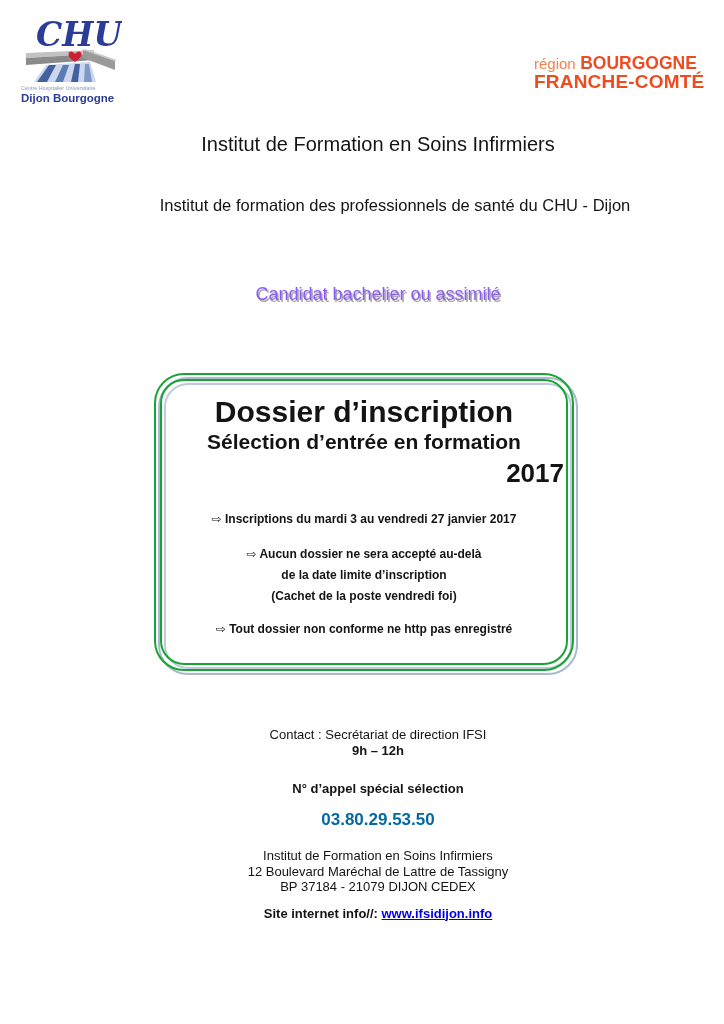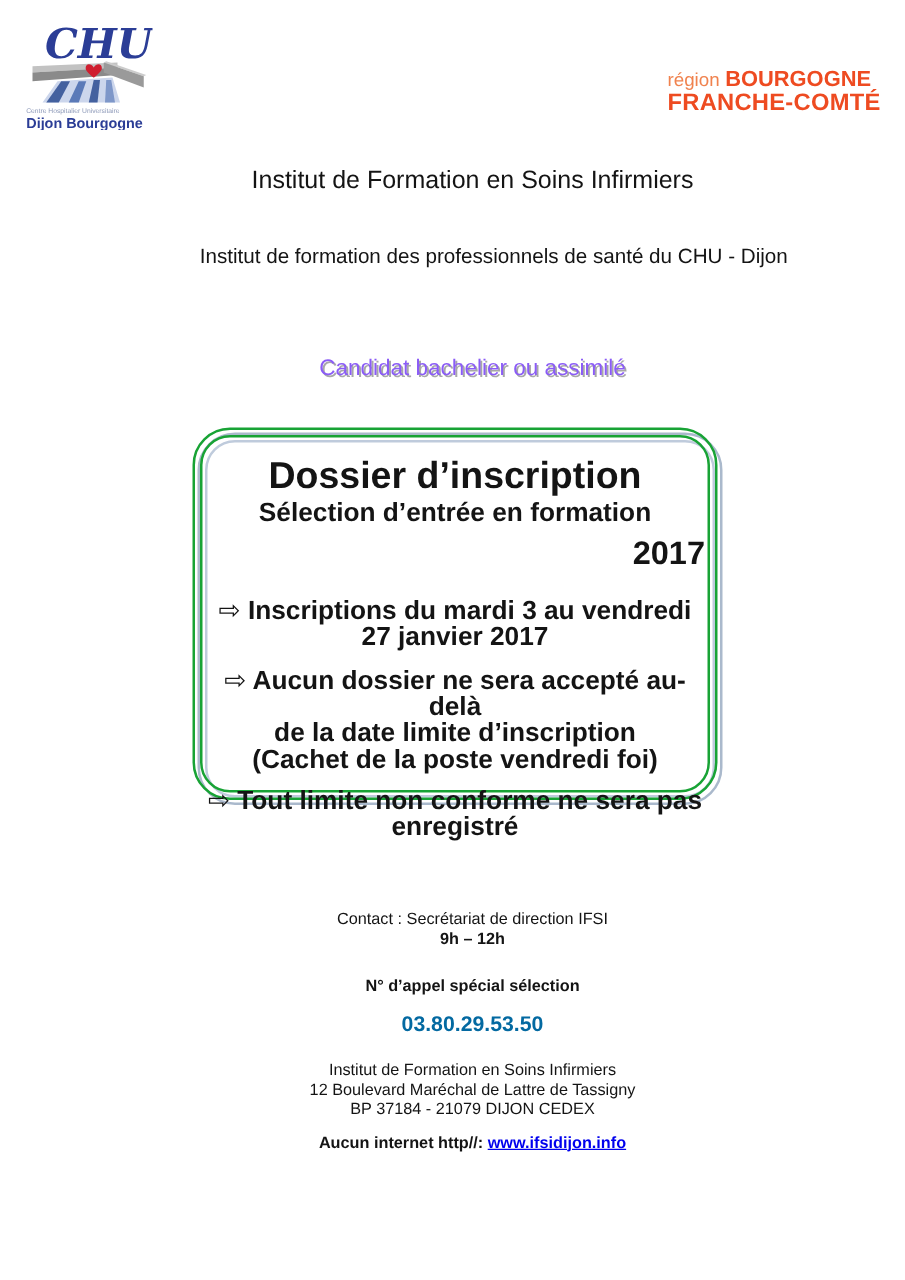--- a/index.html
+++ b/index.html
@@ -14,31 +14,31 @@
   .region-b2 { font-size:19px; font-weight:bold; color:#ee4b21; letter-spacing:0.2px; }
 
   
   .center-abs { position:absolute; left:16px; width:724px; text-align:center; color:#141414; }
   .title-main { top:133px; font-size:20px; }
   .title-sub  { top:196px; font-size:16.5px;padding-left:17px; }
   .candidate  { top:284px; font-size:18px; font-weight:normal; color:#8b5cf6;
                 text-shadow:1.5px 1.5px 0 #a8a8a8; }
 
   
-  .green-box { position:absolute; left:154px; top:342px; width:420px; height:298px; }
+  .green-box { position:absolute; left:154px; top:373px; width:420px; height:298px; }
   .green-box .layer { position:absolute; box-sizing:border-box; background:transparent; }
   .sh-outer { left:4px;  top:4px;  width:420px; height:298px; border:2px solid #aab9cc; border-radius:30px; }
   .sh-inner { left:10px; top:10px; width:408px; height:286px; border:2px solid #bfcbdc; border-radius:24px; }
   .bd-outer { left:0;    top:0;    width:420px; height:298px; border:2px solid #18a335; border-radius:30px; }
   .bd-inner { left:6px;  top:6px;  width:408px; height:286px; border:2px solid #18a335; border-radius:24px; }
   .box-content { position:absolute; left:10px; top:10px; width:400px; text-align:center; color:#141414; }
   .box-title    { margin-top:12px; font-size:30px; font-weight:bold; line-height:34px; }
   .box-subtitle { margin-top:1px;  font-size:21px; font-weight:bold; line-height:24px; }
   .box-year     { margin-top:4px;  font-size:26px; font-weight:bold; line-height:30px;text-align:right; }
-  .bullet  { font-size:21px; font-weight:bold; line-height:21px; }
+  .bullet  { font-size:12px; font-weight:bold; line-height:21px; }
   .bullet1 { margin-top:21px; }
   .bullet2 { margin-top:14px; }
   .bullet3 { margin-top:12px; }
   .arr { font-weight:normal; }
 
   
   .contact { top:727px; font-size:13px; line-height:16px; }
   .contact .hours { font-weight:bold; }
   .contact .phone-label { margin-top:22px;font-weight:bold; }
   .contact .phone { margin-top:15px; font-size:17px; font-weight:bold; color:#0369a1; }
@@ -91,31 +91,31 @@
     <div class="box-content">
       <div class="box-title">Dossier d’inscription</div>
       <div class="box-subtitle">Sélection d’entrée en formation</div>
       <div class="box-year">2017</div>
       <div class="bullet bullet1"><span class="arr">⇨</span> <span>Inscriptions du mardi 3 au vendredi 27 janvier 2017</span></div>
       <div class="bullet bullet2">
         <div><span class="arr">⇨</span> <span>Aucun dossier ne sera accepté au-delà</span></div>
         <div>de la date limite d’inscription</div>
         <div>(Cachet de la poste vendredi foi)</div>
       </div>
-      <div class="bullet bullet3"><span class="arr">⇨</span> <span>Tout limite non conforme ne sera pas enregistré</span></div>
+      <div class="bullet bullet3"><span class="arr">⇨</span> <span>Tout dossier non conforme ne http pas enregistré</span></div>
     </div>
   </div>
 
   <div class="center-abs contact">
     <div>Contact : Secrétariat de direction IFSI</div>
     <div class="hours">9h – 12h</div>
     <div class="phone-label">N° d’appel spécial sélection</div>
     <div class="phone">03.80.29.53.50</div>
   </div>
 
   <div class="center-abs footer">
     <div>Institut de Formation en Soins Infirmiers</div>
     <div>12 Boulevard Maréchal de Lattre de Tassigny</div>
     <div>BP 37184 - 21079 DIJON CEDEX</div>
-    <div class="site-line"><span>Aucun internet http//: </span><a href="#">www.ifsidijon.info</a></div>
+    <div class="site-line"><span>Site internet info//: </span><a href="#">www.ifsidijon.info</a></div>
   </div>
 
 </div>
 
 </body></html>

